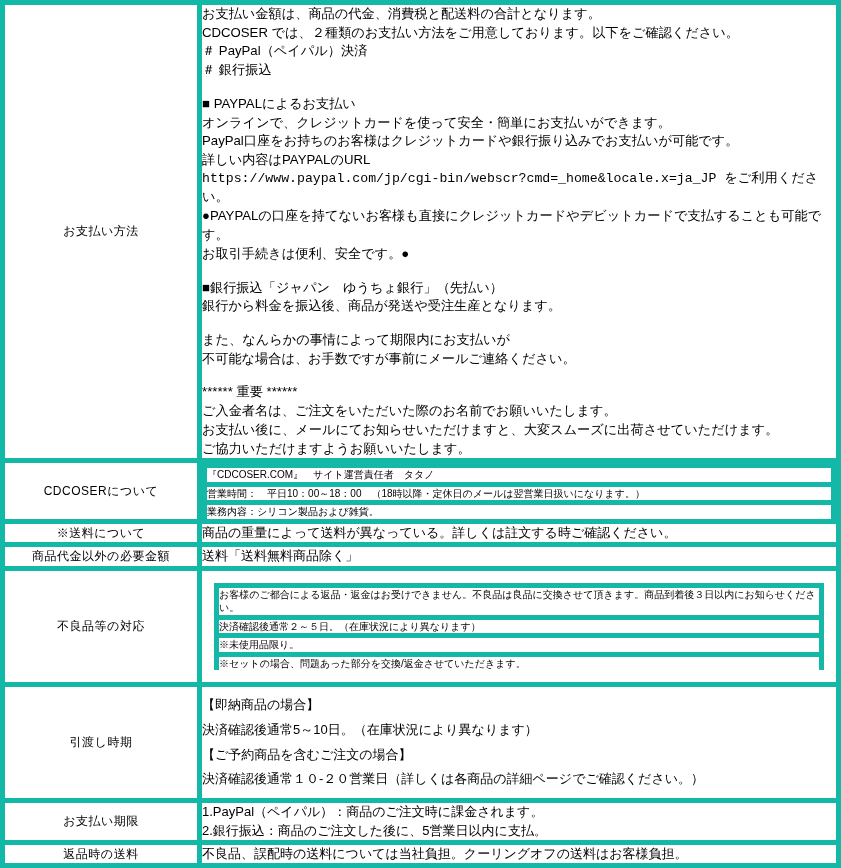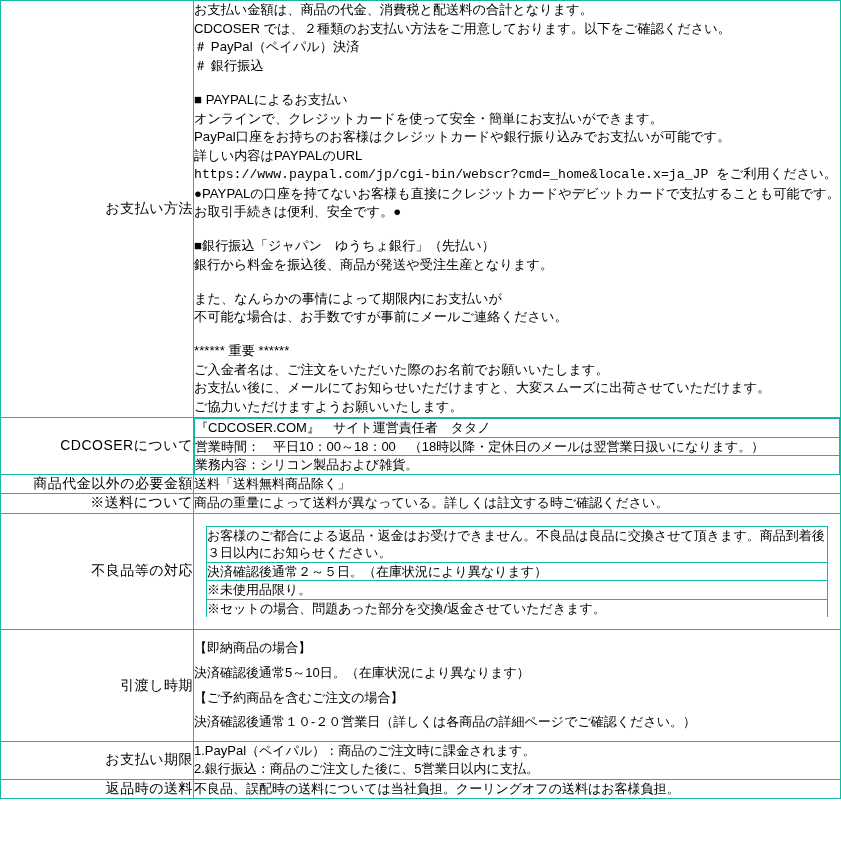--- a/index.html
+++ b/index.html
@@ -12,28 +12,28 @@
     font-family: "Liberation Sans", sans-serif;
     font-size: 13px;
     color: #000000;
   }
   table.info {
     border-collapse: collapse;
     width: 841px;
     table-layout: fixed;
   }
   table.info td {
-    border: 1px solid #14b8a6;
+    border: 5px solid #14b8a6;
     vertical-align: middle;
     padding: 0;
   }
   td.label {
     width: 192px;
-    text-align: right;
-    font-size: 14px;
+    text-align: center;
+    font-size: 12px;
     letter-spacing: 0.5px;
     padding: 4px 2px;
     font-weight: normal;
   }
   td.content {
     padding: 3px 4px 3px 6px;
     vertical-align: top;
     line-height: 1.42;
   }
   .line {
@@ -46,21 +46,21 @@
     height: 15px;
   }
   .sub-table {
     border-collapse: collapse;
     width: 100%;
   }
   .sub-table td {
     border: 0;
     border-bottom: 1px solid #b5b5b5;
     padding: 3px 2px 3px 4px;
-    font-size: 13px;
+    font-size: 10px;
     line-height: 1.35;
     margin-left: 17px;
   }
   .sub-table tr:last-child td {
     border-bottom: 0;
   }
   .mono-ish {
     font-family: "Liberation Mono", monospace;
     font-size: 12.5px;
     letter-spacing: 0px;
@@ -116,30 +116,30 @@
               </tr>
             <tr>
                 <td>業務内容：シリコン製品および雑貨。</td>
               </tr>
           </tbody>
         </table>
       </td>
     </tr>
 
     <tr>
-      <td class="label">商品代金以外の必要金額</td>
+      <td class="label">※送料について</td>
       <td class="content">
-        <span class="line">送料「送料無料商品除く」</span>
+        <span class="line">商品の重量によって送料が異なっている。詳しくは註文する時ご確認ください。</span>
       </td>
     </tr>
 
     <tr>
-      <td class="label">※送料について</td>
+      <td class="label">商品代金以外の必要金額</td>
       <td class="content">
-        <span class="line">商品の重量によって送料が異なっている。詳しくは註文する時ご確認ください。</span>
+        <span class="line">送料「送料無料商品除く」</span>
       </td>
     </tr>
 
     <tr>
       <td class="label">不良品等の対応</td>
       <td class="content" style="padding:12px;">
         <table class="sub-table">
           <tbody>
             <tr>
                 <td>お客様のご都合による返品・返金はお受けできません。不良品は良品に交換させて頂きます。商品到着後３日以内にお知らせください。</td>

